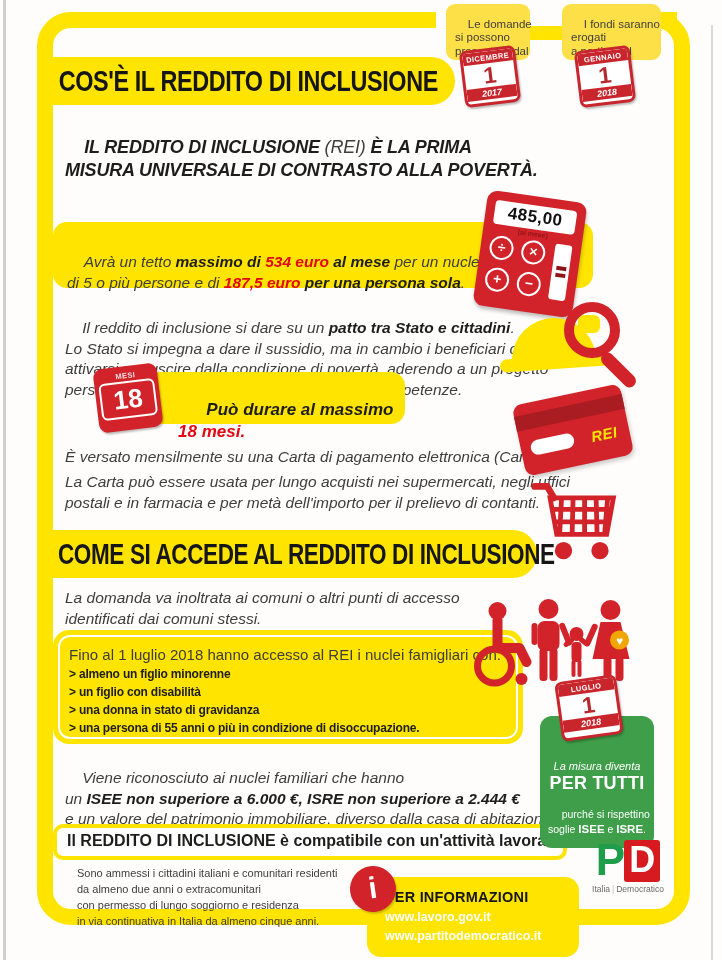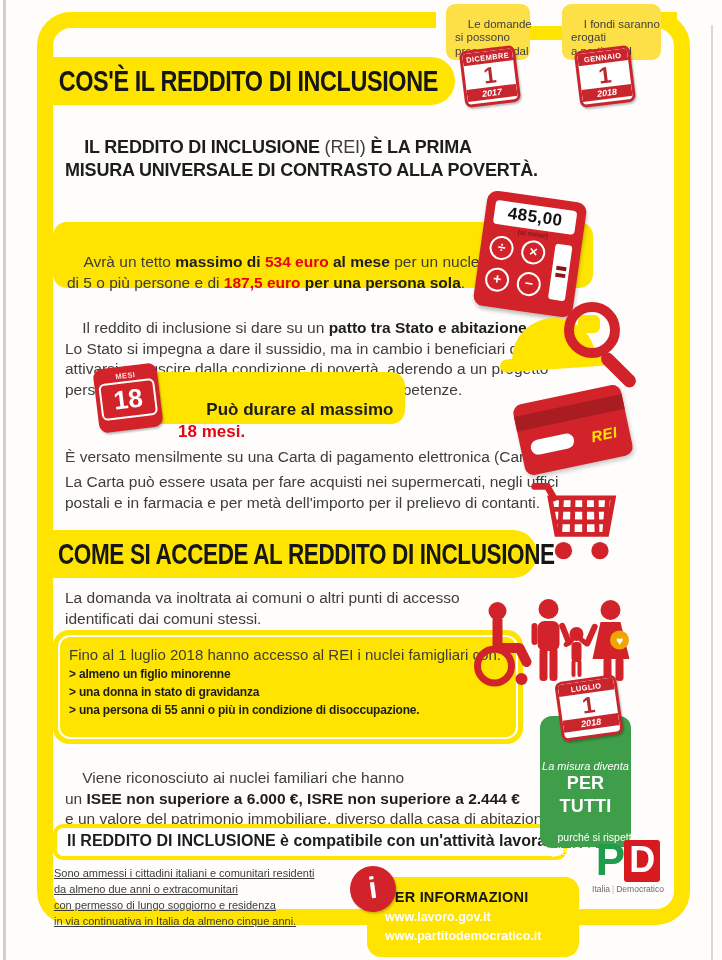--- a/index.html
+++ b/index.html
@@ -32,21 +32,21 @@
   .cal-red .big{ border:2.5px solid #fff; border-radius:6px; color:#fff; font-weight:bold; font-size:26px;
                  text-align:center; line-height:1.25; }
 
   
   .banner{ background:#ffe400; border-radius:0 24px 24px 0; }
   .banner span{ display:inline-block; transform:scaleX(.78); transform-origin:0 50%;
                 font-weight:bold; font-size:30px; letter-spacing:-.5px; color:#161616;
                 white-space:nowrap; line-height:48px; padding-left:24px; }
 
   
-  .p{ white-space:pre; font-size:15.5px; color:#3d3d3b; line-height:1.34; }
+  .p{ white-space:pre; font-size:15.5px; color:#3d3d3b; line-height:1.34;font-style:italic; }
   .b{ font-weight:bold; color:#1d1d1b; }
   .rd{ color:#e30613; }
   .cap{ background:#ffe400; border-radius:14px; padding:9px 14px; }
   .note{ font-size:11px; line-height:1.45; color:#3d3d3b; white-space:pre; }
 
   
   #calc{ background:#d2232a; border-radius:10px; transform:rotate(8deg); padding:9px 9px 0;
          box-shadow:1px 3px 4px rgba(0,0,0,.25); }
   #calc .disp{ background:#fff; border-radius:4px; text-align:center; font-weight:bold; font-size:17px;
                color:#111; padding:2px 4px; letter-spacing:.5px; }
@@ -166,39 +166,39 @@
         <div class="key">÷</div>
         <div class="key">×</div>
         <div class="key">+</div>
         <div class="key">−</div>
       </div>
       <div class="eq"></div>
     </div>
   </div>
 
   <div class="abs p" style="left:65px;top:297px;">
-    <span>Il reddito di inclusione si dare su un </span><b class="b">patto tra Stato e abitazione</b><span>.
+    <span>Il reddito di inclusione si dare su un </span><b class="b">patto tra Stato e cittadini</b><span>.
 Lo Stato si impegna a dare il sussidio, ma in cambio i beneficiari dovranno
 attivarsi per uscire dalla condizione di povertà, aderendo a un progetto
 personalizzato elaborato in base alle proprie competenze.</span>
   </div>
 
   <div class="abs pill" style="left:100px;top:372px;width:305px;height:52px;">
     <div class="p" style="position:absolute;left:78px;top:6px;font-size:17px;font-weight:bold;color:#1d1d1b;line-height:1.25;">
       <b>Può durare al massimo
 </b><b class="rd">18 mesi.</b>
     </div>
   </div>
   <div class="abs cal-red" style="left:96px;top:366px;width:64px;height:64px;transform:rotate(-7deg);">
     <div class="cal-top">MESI</div>
     <div class="big">18</div>
   </div>
 
   <div class="abs p" style="left:65px;top:447px;">È versato mensilmente su una Carta di pagamento elettronica (Carta REI).</div>
-  <div class="abs p" style="left:65px;top:472px;">La Carta può essere usata per fare acquisti nei supermercati, negli uffici
+  <div class="abs p" style="left:65px;top:472px;">La Carta può essere usata per lungo acquisti nei supermercati, negli uffici
 postali e in farmacia e per metà dell'importo per il prelievo di contanti.</div>
 
   <div class="abs hat-dome" style="left:512px;top:318px;width:84px;height:42px;"></div>
   <div class="abs hat-brim" style="left:500px;top:356px;width:112px;height:13px;transform:rotate(-4deg);background:#ffe400;"></div>
   <div class="abs lens-in" style="left:578px;top:315px;width:22px;height:18px;"></div>
   <div class="abs lens" style="left:564px;top:302px;width:56px;height:56px;"></div>
   <div class="abs handle" style="left:612px;top:348px;width:13px;height:44px;"></div>
 
   <div class="abs" id="card" style="left:518px;top:394px;width:110px;height:72px;">
     <div class="stripe"></div>
@@ -223,20 +223,21 @@
 identificati dai comuni stessi.</div>
 
   <div class="abs banner" style="left:40px;top:530px;width:497px;height:48px;">
     <span style="transform:scaleX(.75);">COME SI ACCEDE AL REDDITO DI INCLUSIONE</span>
   </div>
 
   <div class="abs access" style="left:53px;top:630px;width:470px;height:114px;">
     <div class="inner">
       <div class="ai">Fino al 1 luglio 2018 hanno accesso al REI i nuclei famigliari con:</div>
       <div class="it">&gt; almeno un figlio minorenne</div>
+      <div class="it">&gt; un figlio con disabilità</div>
       <div class="it">&gt; una donna in stato di gravidanza</div>
       <div class="it">&gt; una persona di 55 anni o più in condizione di disoccupazione.</div>
     </div>
   </div>
 
   <div class="abs" style="left:468px;top:598px;width:205px;height:95px;">
     <svg width="205" height="95" viewBox="0 0 200 95">
       <g fill="#d2232a">
         <circle cx="24" cy="68" r="17" fill="none" stroke="#d2232a" stroke-width="7"></circle>
         <circle cx="51" cy="81" r="6"></circle>
@@ -273,35 +274,35 @@
 
   <div class="abs p" style="left:65px;top:747px;">
     <span>Viene riconosciuto ai nuclei familiari che hanno
 un </span><b class="b">ISEE non superiore a 6.000 €, ISRE non superiore a 2.444 €</b><span>
 e un valore del patrimonio immobiliare, diverso dalla casa di abitazione,
 non superiore a 20.000 euro.</span>
   </div>
 
   <div class="abs compat" style="left:53px;top:824px;width:514px;height:36px;">Il REDDITO DI INCLUSIONE è compatibile con un'attività lavorativa.</div>
 
-  <div class="abs green" style="left:540px;top:716px;width:91px;height:132px;">
+  <div class="abs green" style="left:540px;top:716px;width:114px;height:132px;">
     <div class="l1">La misura diventa</div>
     <div class="l2">PER TUTTI</div>
     <div class="l3">
       <span>purché si rispettino
 soglie </span><b>ISEE</b><span> e </span><b>ISRE</b><span>.</span>
     </div>
   </div>
   <div class="abs cal" style="left:558px;top:678px;width:62px;height:60px;transform:rotate(-8deg);">
     <div class="cal-top">LUGLIO</div>
     <div class="cal-day">1</div>
     <div class="cal-year">2018</div>
   </div>
 
-  <div class="abs note" style="left:54px;top:866px;text-decoration:underline;">Sono ammessi i cittadini italiani e comunitari residenti
+  <div class="abs note" style="left:77px;top:866px;">Sono ammessi i cittadini italiani e comunitari residenti
 da almeno due anni o extracomunitari
 con permesso di lungo soggiorno e residenza
 in via continuativa in Italia da almeno cinque anni.</div>
 
   <div class="abs infobox" style="left:367px;top:877px;width:212px;height:80px;">
     <div class="t">PER INFORMAZIONI</div>
     <div class="u">www.lavoro.gov.it
 www.partitodemocratico.it</div>
   </div>
   <div class="abs info-circle" style="left:350px;top:866px;width:46px;height:46px;">i</div>

